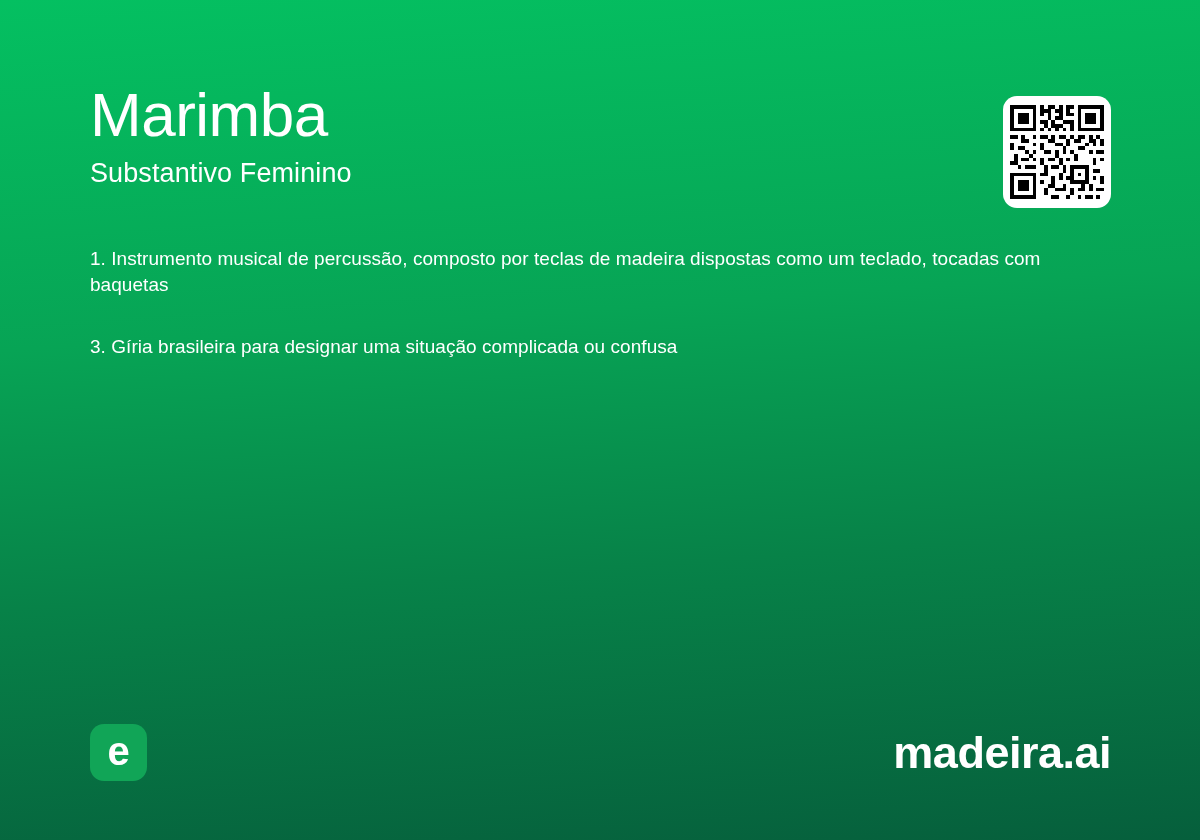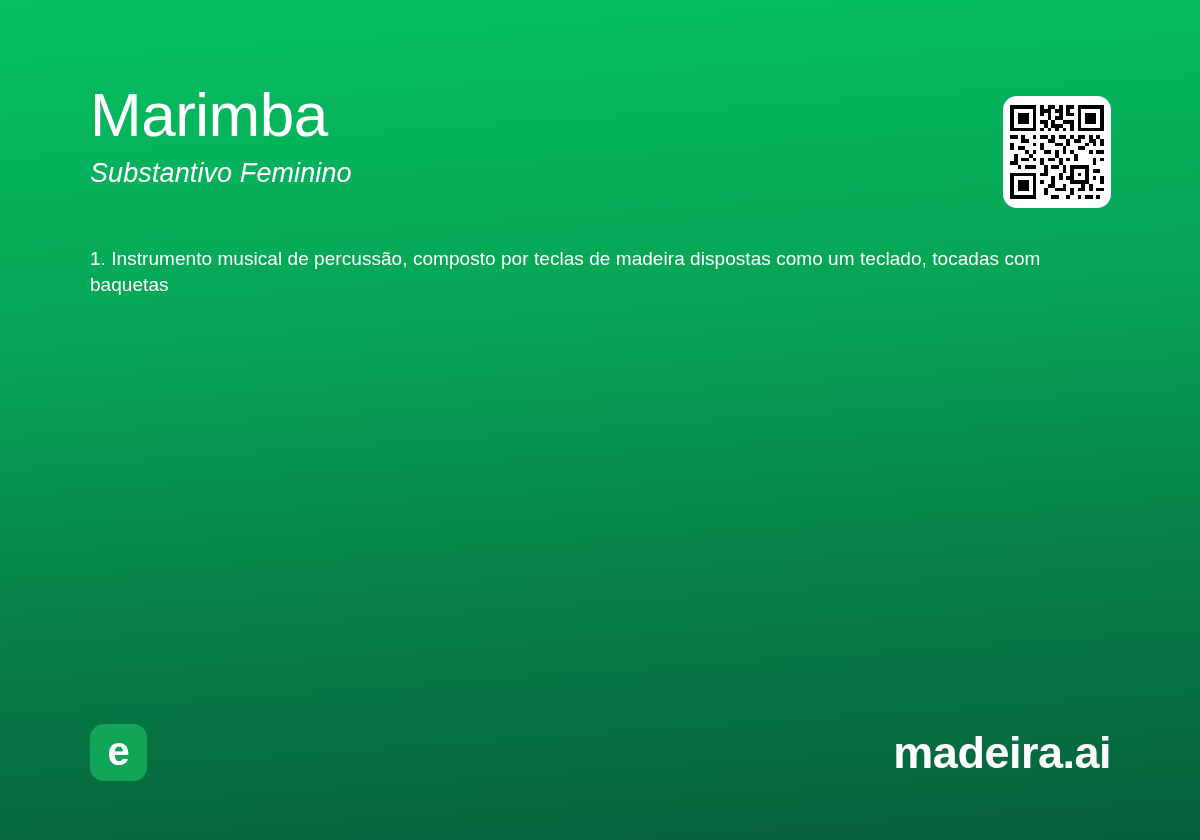--- a/index.html
+++ b/index.html
@@ -37,21 +37,20 @@
     color: #ffffff;
     letter-spacing: -0.5px;
   }
   .word-class {
     margin: 14px 0 0 0;
     font-size: 27px;
     line-height: 1.0;
     font-weight: 400;
     color: #ffffff;
     letter-spacing: 0.1px;
-    font-style: italic;
   }
 
   
   .qr-wrap {
     position: absolute;
     right: 89px;
     top: 96px;
     width: 108px;
     height: 112px;
     background: #ffffff;
@@ -255,20 +254,21 @@
         <rect x="22" y="19" width="1" height="1"></rect>
           <rect x="24" y="19" width="1" height="2"></rect>
         <rect x="17" y="20" width="1" height="1"></rect>
           <rect x="19" y="21" width="1" height="1"></rect>
       </g>
     </svg>
   </div>
 
   <div class="definitions">
     <p class="definition">1. Instrumento musical de percussão, composto por teclas de madeira dispostas como um teclado, tocadas com baquetas</p>
+    <p class="definition">3. Gíria brasileira para designar uma situação complicada ou confusa</p>
   </div>
 
   <div class="footer">
     <div class="logo-badge">
       <span>e</span>
     </div>
     <div class="brand">madeira.ai</div>
   </div>
 
 </div>

